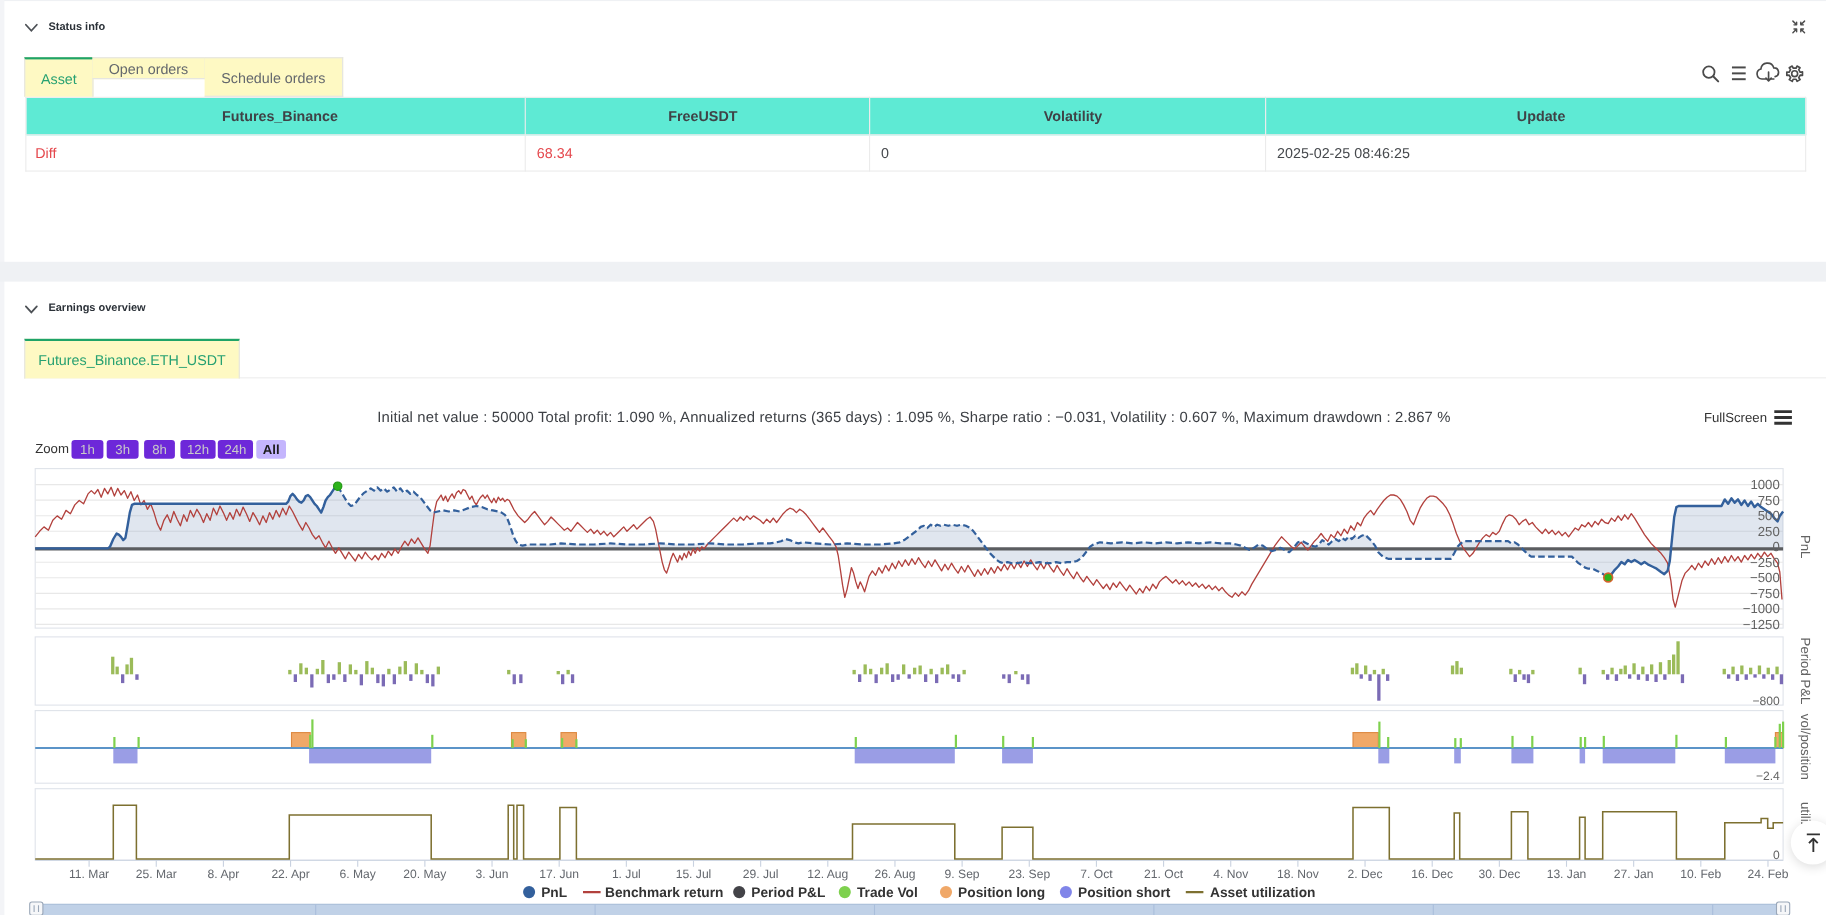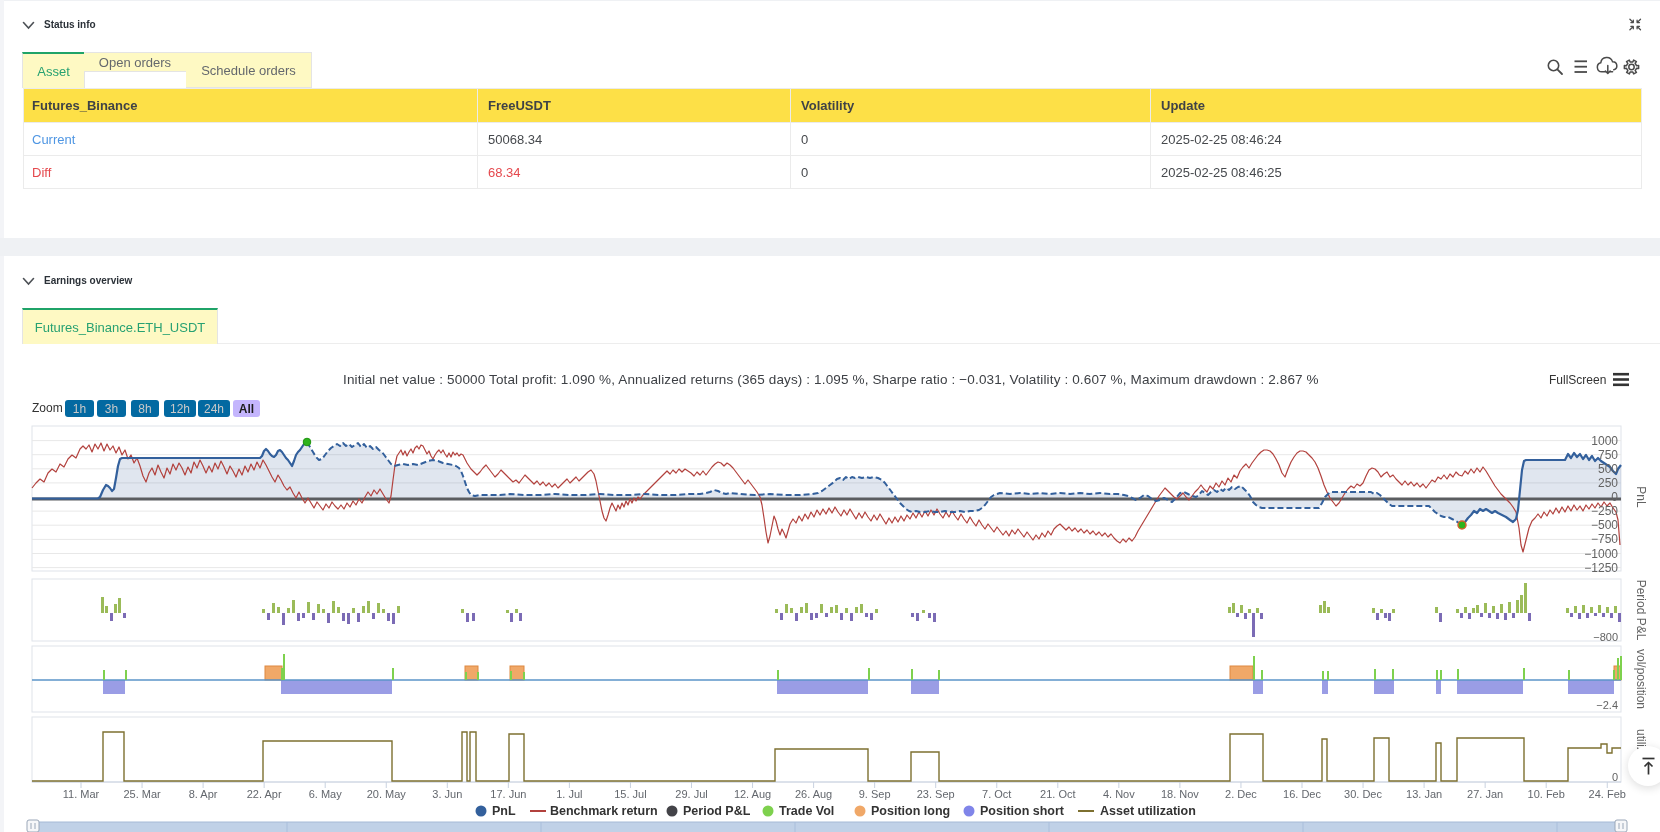--- a/index.html
+++ b/index.html
@@ -2,23 +2,23 @@
 <html><head><meta charset="utf-8"><style>
 *{margin:0;padding:0;box-sizing:border-box}
 body{width:1660px;height:832px;font-family:"Liberation Sans",sans-serif;background:#fff;position:relative;overflow:hidden}
 .abs{position:absolute}
 .gut{background:#eff1f4;position:absolute}
 .hdr{font-size:10px;font-weight:bold;color:#2b3138;position:absolute}
 .tab{position:absolute;border:1px solid #e4e4e4;background:#fef9c3;display:flex;align-items:center;justify-content:center;font-size:13px;color:#64686d}
 .tab.act{color:#27a172;border-top:2px solid #1fa368;border-bottom:none}
 th,td{border:0}
 .tbl{position:absolute;border-collapse:collapse;font-size:13px;color:#46494d;table-layout:fixed}
-.tbl th{background:#fde047;font-weight:bold;color:#3f4246;text-align:left;padding:0 0 0 10px;border:1px solid #ebebeb;height:34px}
+.tbl th{background:#5eead4;font-weight:bold;color:#3f4246;text-align:center;padding:0 0 0 10px;border:1px solid #ebebeb;height:34px}
 .tbl td{padding:0 0 0 10px;border:1px solid #ebebeb;height:33px}
-.zbtn{position:absolute;height:17px;border-radius:3px;font-size:12px;display:flex;align-items:center;justify-content:center;background:#0369a1;color:#c9c9c9}
+.zbtn{position:absolute;height:17px;border-radius:3px;font-size:12px;display:flex;align-items:center;justify-content:center;background:#6d28d9;color:#c9c9c9}
 .zbtn.on{background:#c4b5fd;color:#1c1c1c;font-weight:bold}
 </style></head><body>
 <div class="gut" style="left:0;top:0;width:1660px;height:1px"></div>
 <div class="gut" style="left:0;top:0;width:4px;height:832px;background:#f3f4f7"></div>
 <div class="gut" style="left:0;top:238px;width:1660px;height:18px"></div>
 <svg class="abs" style="left:22px;top:21px" width="13" height="9" viewBox="0 0 13 9">
     <path d="M1.5,1.5 L6.5,7 L11.5,1.5" fill="none" stroke="#4d5156" stroke-width="1.6" stroke-linecap="round"></path>
   </svg>
 <div class="hdr" style="left:44px;top:19px">Status info</div>
 <svg class="abs" style="left:1540px;top:10px" width="110" height="70" viewBox="0 0 110 70">
@@ -47,26 +47,20 @@
       <col style="width:313px">
       <col style="width:360px">
       <col style="width:491px">
     </colgroup>
 <tbody>
       <tr>
         <th style="padding-left:8px">Futures_Binance</th>
         <th>FreeUSDT</th>
         <th>Volatility</th>
         <th>Update</th>
-      </tr>
-<tr>
-        <td style="color:#4f96e3;padding-left:8px">Current</td>
-        <td>50068.34</td>
-        <td>0</td>
-        <td>2025-02-25 08:46:24</td>
       </tr>
 <tr>
         <td style="color:#e5484d;padding-left:8px">Diff</td>
         <td style="color:#e5484d">68.34</td>
         <td>0</td>
         <td>2025-02-25 08:46:25</td>
       </tr>
 </tbody>
   </table>
 <svg class="abs" style="left:22px;top:277px" width="13" height="9" viewBox="0 0 13 9">

